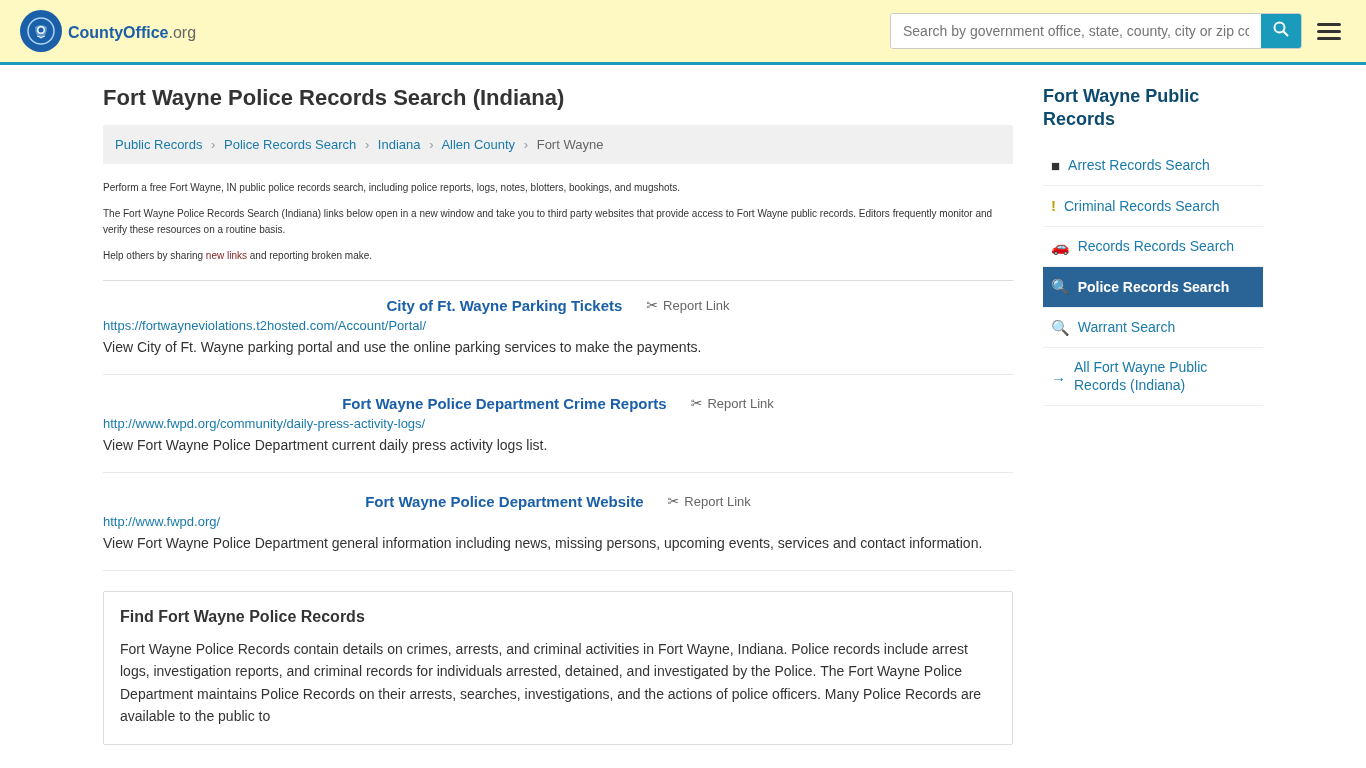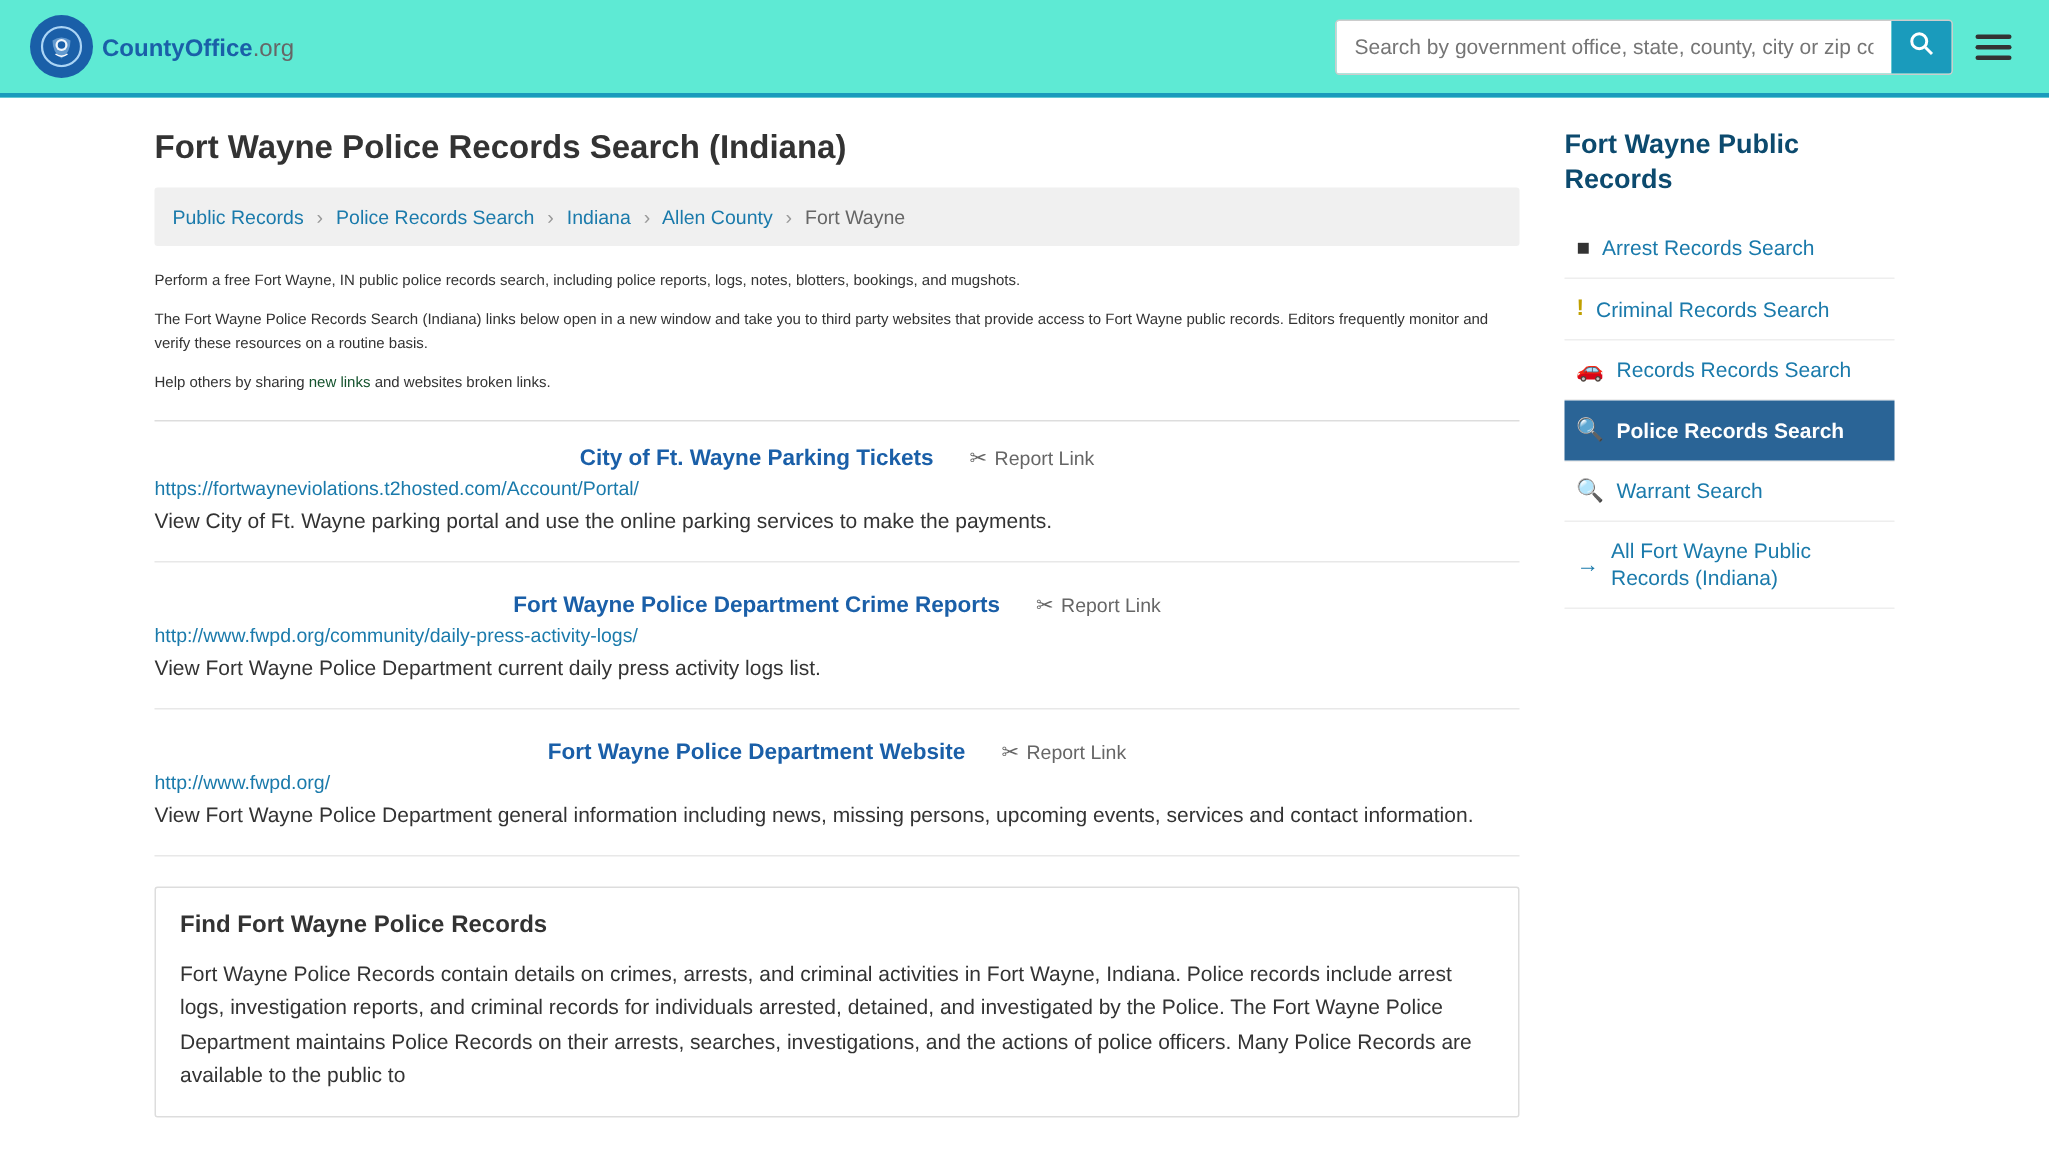--- a/index.html
+++ b/index.html
@@ -1,20 +1,20 @@
 <!DOCTYPE html>
 <html><head>
   <meta charset="utf-8">
   <style>
     * { margin: 0; padding: 0; box-sizing: border-box; }
     body { font-family: Arial, sans-serif; font-size: 14px; color: #333; background: #fff; }
 
     
     .header {
-      background: #5eead4;
+      background: #fef9c3;
       border-bottom: 3px solid #1a9bbc;
       padding: 10px 20px;
       display: flex;
       align-items: center;
       justify-content: space-between;
       height: 65px;
     }
     .logo-area {
       display: flex;
       align-items: center;
@@ -121,21 +121,21 @@
     }
     .breadcrumb .sep { margin: 0 5px; color: #999; }
 
     
     .description {
       font-size: 10px;
       line-height: 1.6;
       color: #333;
       margin-bottom: 10px;
     }
-    .description a { color: #14532d; text-decoration: none; }
+    .description a { color: #7f1d1d; text-decoration: none; }
 
     
     .divider {
       border: none;
       border-top: 1px solid #ddd;
       margin: 16px 0;
     }
 
     
     .link-item {
@@ -296,21 +296,21 @@
       <a href="#">Indiana</a>
       <span class="sep">›</span>
       <a href="#">Allen County</a>
       <span class="sep">›</span>
       <span>Fort Wayne</span>
     </nav>
 
     <p class="description">Perform a free Fort Wayne, IN public police records search, including police reports, logs, notes, blotters, bookings, and mugshots.</p>
     <p class="description">The Fort Wayne Police Records Search (Indiana) links below open in a new window and take you to third party websites that provide access to Fort Wayne public records. Editors frequently monitor and verify these resources on a routine basis.</p>
     <p class="description">
-      <span>Help others by sharing </span><a href="#">new links</a><span> and websites broken links.</span>
+      <span>Help others by sharing </span><a href="#">new links</a><span> and reporting broken make.</span>
     </p>
 
     <hr class="divider">
 
     <div class="link-item">
       <div class="link-item-header">
         <a href="#" class="link-title">City of Ft. Wayne Parking Tickets</a>
         <button class="report-link-btn">
           <span class="report-icon">✂</span>
           <span>Report Link</span>

